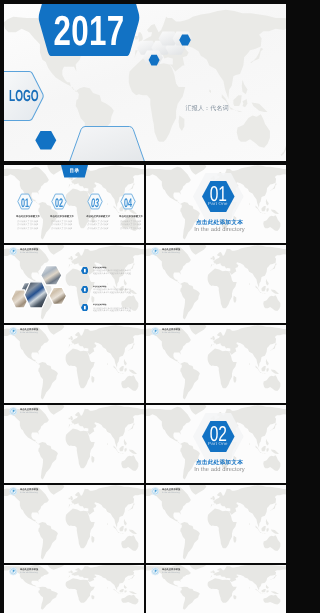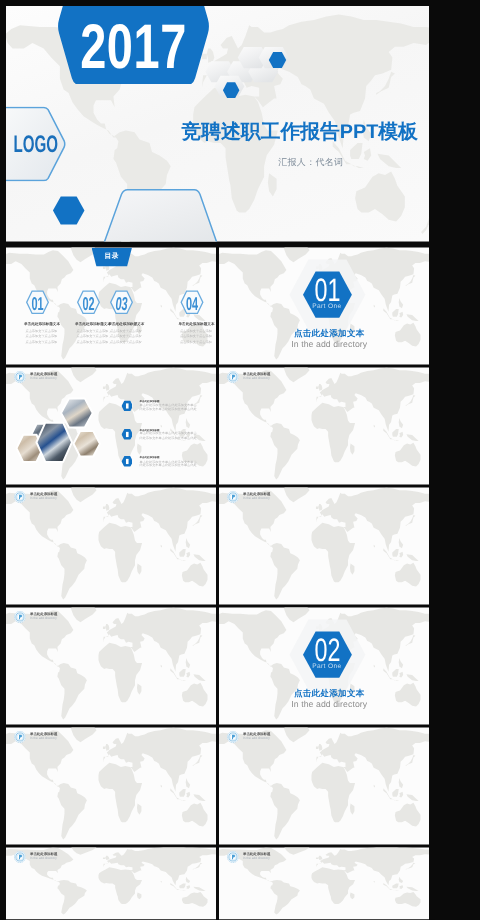--- a/index.html
+++ b/index.html
@@ -156,21 +156,20 @@
             <linearGradient id="lg1" x1="0" y1="0" x2="1" y2="1">
           <stop offset="0" stop-color="#f7f9fa"></stop>
               <stop offset="0.55" stop-color="#eceff2"></stop>
               <stop offset="1" stop-color="#e3e8ed"></stop>
         </linearGradient>
           </defs>
         <path d="M 16,0.6 L 41.5,0.6 Q 43.3,0.6 44.3,2.1 L 54.8,22.9 Q 55.6,25 54.8,27.1 L 44.3,47.9 Q 43.3,49.4 41.5,49.4 L 16,49.4 L 16,0.6 Z" fill="url(#lg1)" stroke="#5ba3db" stroke-width="1"></path>
       </svg>
       <b>LOGO</b>
     </div>
-    <div id="hero-title">竞聘述职工作报告PPT模板</div>
     <div id="hero-sub">汇报人：代名词</div>
   </div>
 
   <div class="slide s" id="sl-toc" style="left:4px;top:165px;width:140px;height:78px;">
     <div class="mapbg">
       <svg xmlns="http://www.w3.org/2000/svg">
           <use href="#worldmap"></use>
         </svg>
     </div>
     <div class="toc-banner">
@@ -198,21 +197,21 @@
             </svg>
             <b>02</b>
           </div>
           <div class="toc-title">单击此处添加标题文本</div>
           <div class="toc-lines">
             <div class="toc-line">点击添加文字点击添加</div>
             <div class="toc-line">点击添加文字点击添加</div>
             <div class="toc-line">点击添加文字点击添加</div>
           </div>
         </div>
-        <div class="toc-col" style="left: 67px; font-style: italic;">
+        <div class="toc-col" style="left: 81px; font-style: italic;">
           <div class="toc-hex">
             <svg xmlns="http://www.w3.org/2000/svg" viewBox="0 0 16 16.5">
               <path d="M 4.4,0.8 L 11.600000000000001,0.8 L 15.200000000000001,8.25 L 11.600000000000001,15.700000000000001 L 4.4,15.700000000000001 L 0.8,8.25 Z" fill="#f7fafc" stroke="#6aabde" stroke-width="0.9"></path>
             </svg>
             <b>03</b>
           </div>
           <div class="toc-title">单击此处添加标题文本</div>
           <div class="toc-lines">
             <div class="toc-line">点击添加文字点击添加</div>
             <div class="toc-line">点击添加文字点击添加</div>

